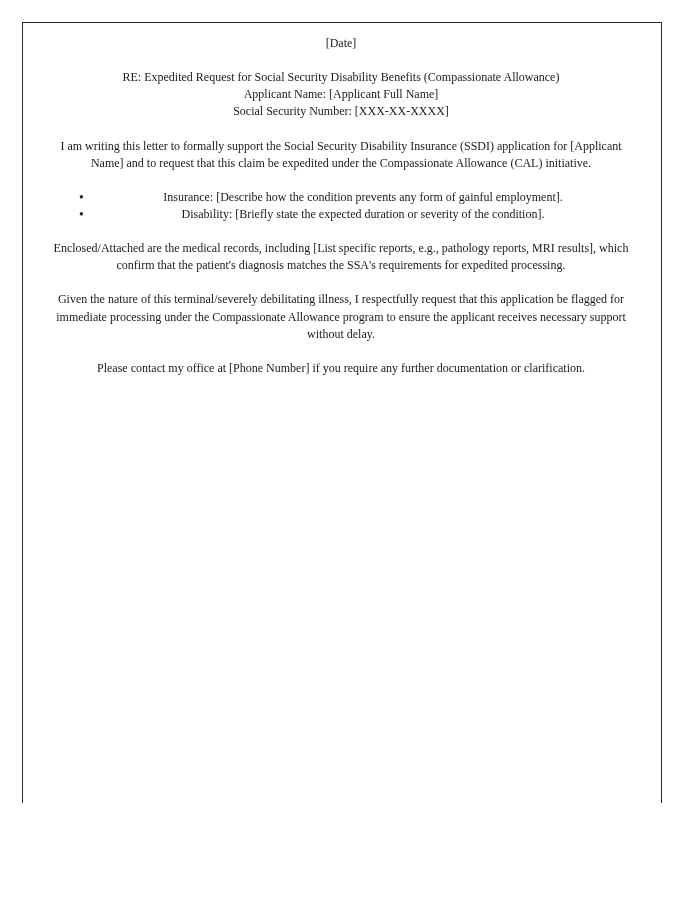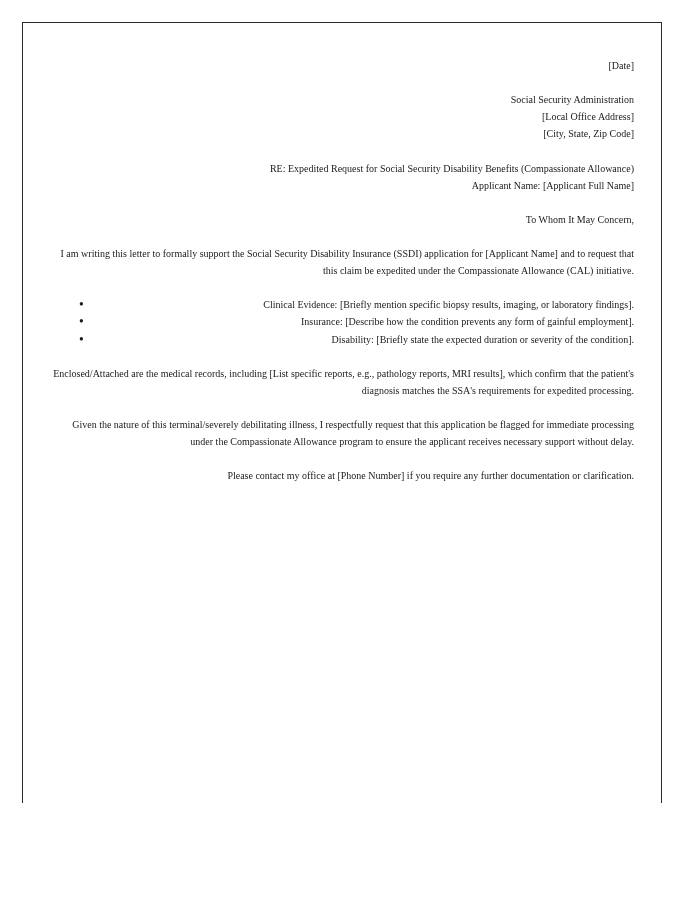--- a/index.html
+++ b/index.html
@@ -35,25 +35,25 @@
     border-left: 1.4px solid #2b2b2b;
     border-top: 1.4px solid #2b2b2b;
     border-right: 1.4px solid #2b2b2b;
     border-bottom: none;
     overflow: hidden;
   }
 
   #letter-body {
     position: absolute;
     left: 25px;
-    top: 34px;
+    top: 12px;
     width: 586px;
-    font-size: 10px;
+    font-size: 12px;
     line-height: 17.1px;
-    text-align: right;
+    text-align: center;
   }
 
   .blk {
     margin: 0 0 17.1px 0;
   }
   .blk:last-child { margin-bottom: 11px; }
 
   .line { display: block; }
 
   .b { font-weight: normal; }
@@ -81,40 +81,34 @@
 <body>
 
 <div id="doc-canvas">
   <div id="page-sheet">
     <div id="letter-body">
 
       <p class="blk">
         <span class="line">[Date]</span>
       </p>
 
-      <p class="blk">
-        <span class="line">Social Security Administration</span>
-        <span class="line">[Local Office Address]</span>
-        <span class="line">[City, State, Zip Code]</span>
-      </p>
 
       <p class="blk">
         <span class="line">RE: Expedited Request for Social Security Disability Benefits (Compassionate Allowance)</span>
         <span class="line">Applicant Name: [Applicant Full Name]</span>
+        <span class="line">Social Security Number: [XXX-XX-XXXX]</span>
       </p>
 
-      <p class="blk">To Whom It May Concern,</p>
 
       <p class="blk"><span>I am writing this letter to formally support the Social Security Disability Insurance (SSDI) application for [Applicant Name] and to request that this claim be expedited under the </span><span class="b">Compassionate Allowance (CAL)</span><span> initiative.</span></p>
 
 
 
 
       <ul class="bullets">
-        <li><span class="b">Clinical Evidence:</span><span> [Briefly mention specific biopsy results, imaging, or laboratory findings].</span></li>
         <li><span class="b">Insurance:</span><span> [Describe how the condition prevents any form of gainful employment].</span></li>
         <li><span class="b">Disability:</span><span> [Briefly state the expected duration or severity of the condition].</span></li>
       </ul>
 
       <p class="blk">Enclosed/Attached are the medical records, including [List specific reports, e.g., pathology reports, MRI results], which confirm that the patient's diagnosis matches the SSA's requirements for expedited processing.</p>
 
       <p class="blk">Given the nature of this terminal/severely debilitating illness, I respectfully request that this application be flagged for immediate processing under the Compassionate Allowance program to ensure the applicant receives necessary support without delay.</p>
 
       <p class="blk">Please contact my office at [Phone Number] if you require any further documentation or clarification.</p>
 

